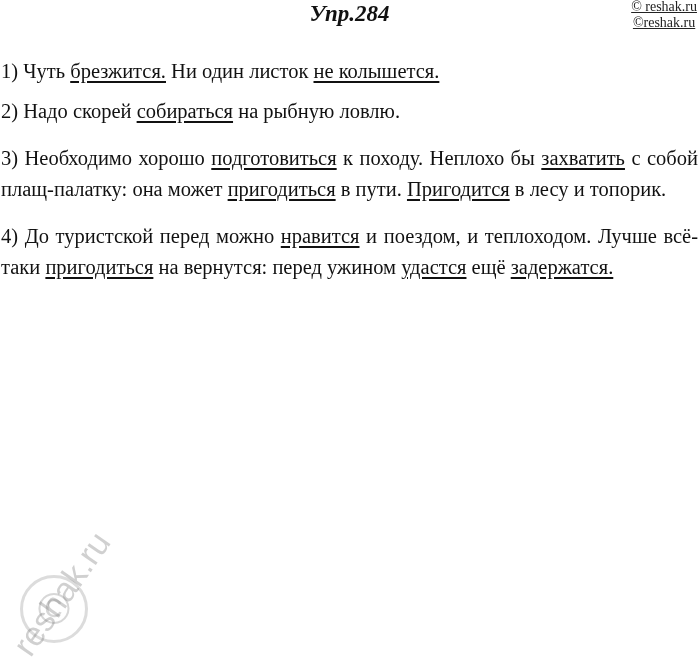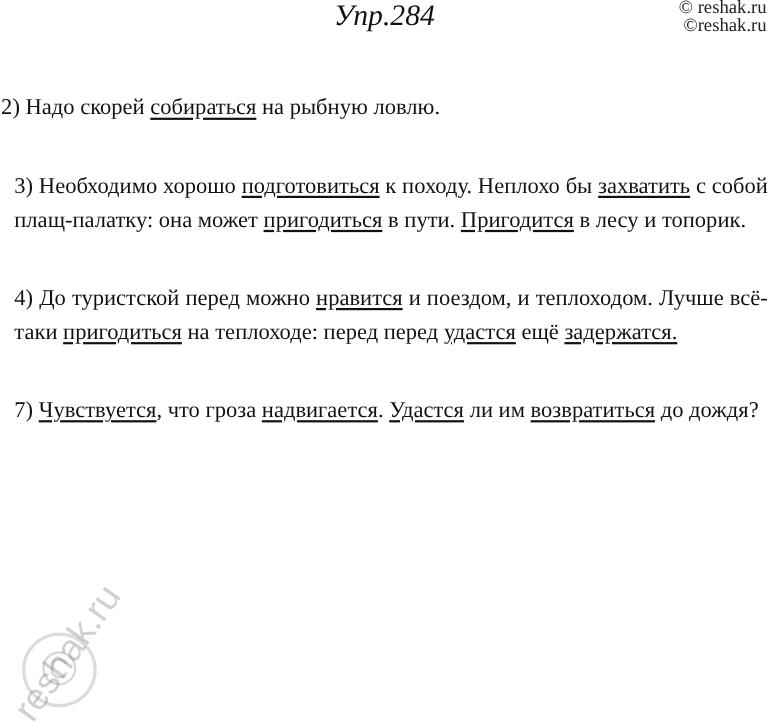--- a/index.html
+++ b/index.html
@@ -2,35 +2,35 @@
 <html><head>
 <meta charset="utf-8">
 <style>
   html, body { margin: 0; padding: 0; background: #ffffff; }
   body {
     width: 699px; height: 657px; overflow: hidden; position: relative;
     font-family: "Liberation Serif", serif; color: #111;
   }
   .title {
     position: absolute; top: 0px; left: 0; width: 699px; text-align: center;
-    font-weight: normal; font-style: italic; font-size: 27px; line-height: 28px;
+    font-weight: bold; font-style: italic; font-size: 23px; line-height: 28px;
   }
   .wm-top {
-    position: absolute; top: 0px; right: 2px; font-size: 17px; line-height: 14px;
-    color: #222; text-align: right;
+    position: absolute; top: 0px; right: 2px; font-size: 14px; line-height: 14px;
+    color: #222; text-align: center; text-decoration: underline;
   }
   .wm-top div { white-space: nowrap; }
   .wm-top .wm2 { margin-top: 2px; }
   .content {
     position: absolute; left: 1px; top: 56px; width: 697px;
     font-size: 20.5px; line-height: 31px;
   }
   .para { text-align: justify; margin: 0; }
-  .para.gap1 { margin-top: 27px; }
-  .para.gap { margin-top: 40px; padding-left: 12px; }
+  .para.gap1 { margin-top: 9px; }
+  .para.gap { margin-top: 16px; }
   .u { text-decoration: underline; text-decoration-thickness: 1.5px; text-underline-offset: 3px; }
   .wm-diag {
     position: absolute; left: 10px; top: 560px; width: 150px; height: 90px;
     transform: rotate(-55deg); transform-origin: center;
     color: rgba(120,120,120,0.35); font-family: "Liberation Sans", sans-serif;
     font-size: 34px; pointer-events: none;
   }
   .wm-circle {
     position: absolute; left: 20px; top: 575px; width: 62px; height: 62px;
     border: 3px solid rgba(140,140,140,0.3); border-radius: 50%;
@@ -42,20 +42,20 @@
 <body>
 
 <div class="title">Упр.284</div>
 
 <div class="wm-top">
   <div>© reshak.ru</div>
   <div class="wm2">©reshak.ru</div>
 </div>
 
 <div class="content" id="content">
+    <p class="para"><span>1)</span><span> Чуть </span><span class="u">брезжится.</span><span> Ни один листок </span><span class="u">не колышется.</span></p>
     <p class="para gap1"><span>2)</span><span> Надо скорей </span><span class="u">собираться</span><span> на рыбную ловлю.</span></p>
     <p class="para gap"><span>3)</span><span> Необходимо хорошо </span><span class="u">подготовиться</span><span> к походу. Неплохо бы </span><span class="u">захватить</span><span> с собой плащ-палатку: она может </span><span class="u">пригодиться</span><span> в пути. </span><span class="u">Пригодится</span><span> в лесу и топорик.</span></p>
-    <p class="para gap"><span>4)</span><span> До туристской перед можно </span><span class="u">нравится</span><span> и поездом, и теплоходом. Лучше всё-таки </span><span class="u">пригодиться</span><span> на теплоходе: перед перед </span><span class="u">удастся</span><span> ещё </span><span class="u">задержатся.</span></p>
-    <p class="para gap"><span>7)</span><span> </span><span class="u">Чувствуется</span><span>, что гроза </span><span class="u">надвигается</span><span>. </span><span class="u">Удастся</span><span> ли им </span><span class="u">возвратиться</span><span> до дождя?</span></p>
+    <p class="para gap"><span>4)</span><span> До туристской перед можно </span><span class="u">нравится</span><span> и поездом, и теплоходом. Лучше всё-таки </span><span class="u">пригодиться</span><span> на вернутся: перед ужином </span><span class="u">удастся</span><span> ещё </span><span class="u">задержатся.</span></p>
   </div>
 
 <div class="wm-circle">©</div>
 <div class="wm-diag">reshak.ru</div>
 
 </body></html>

